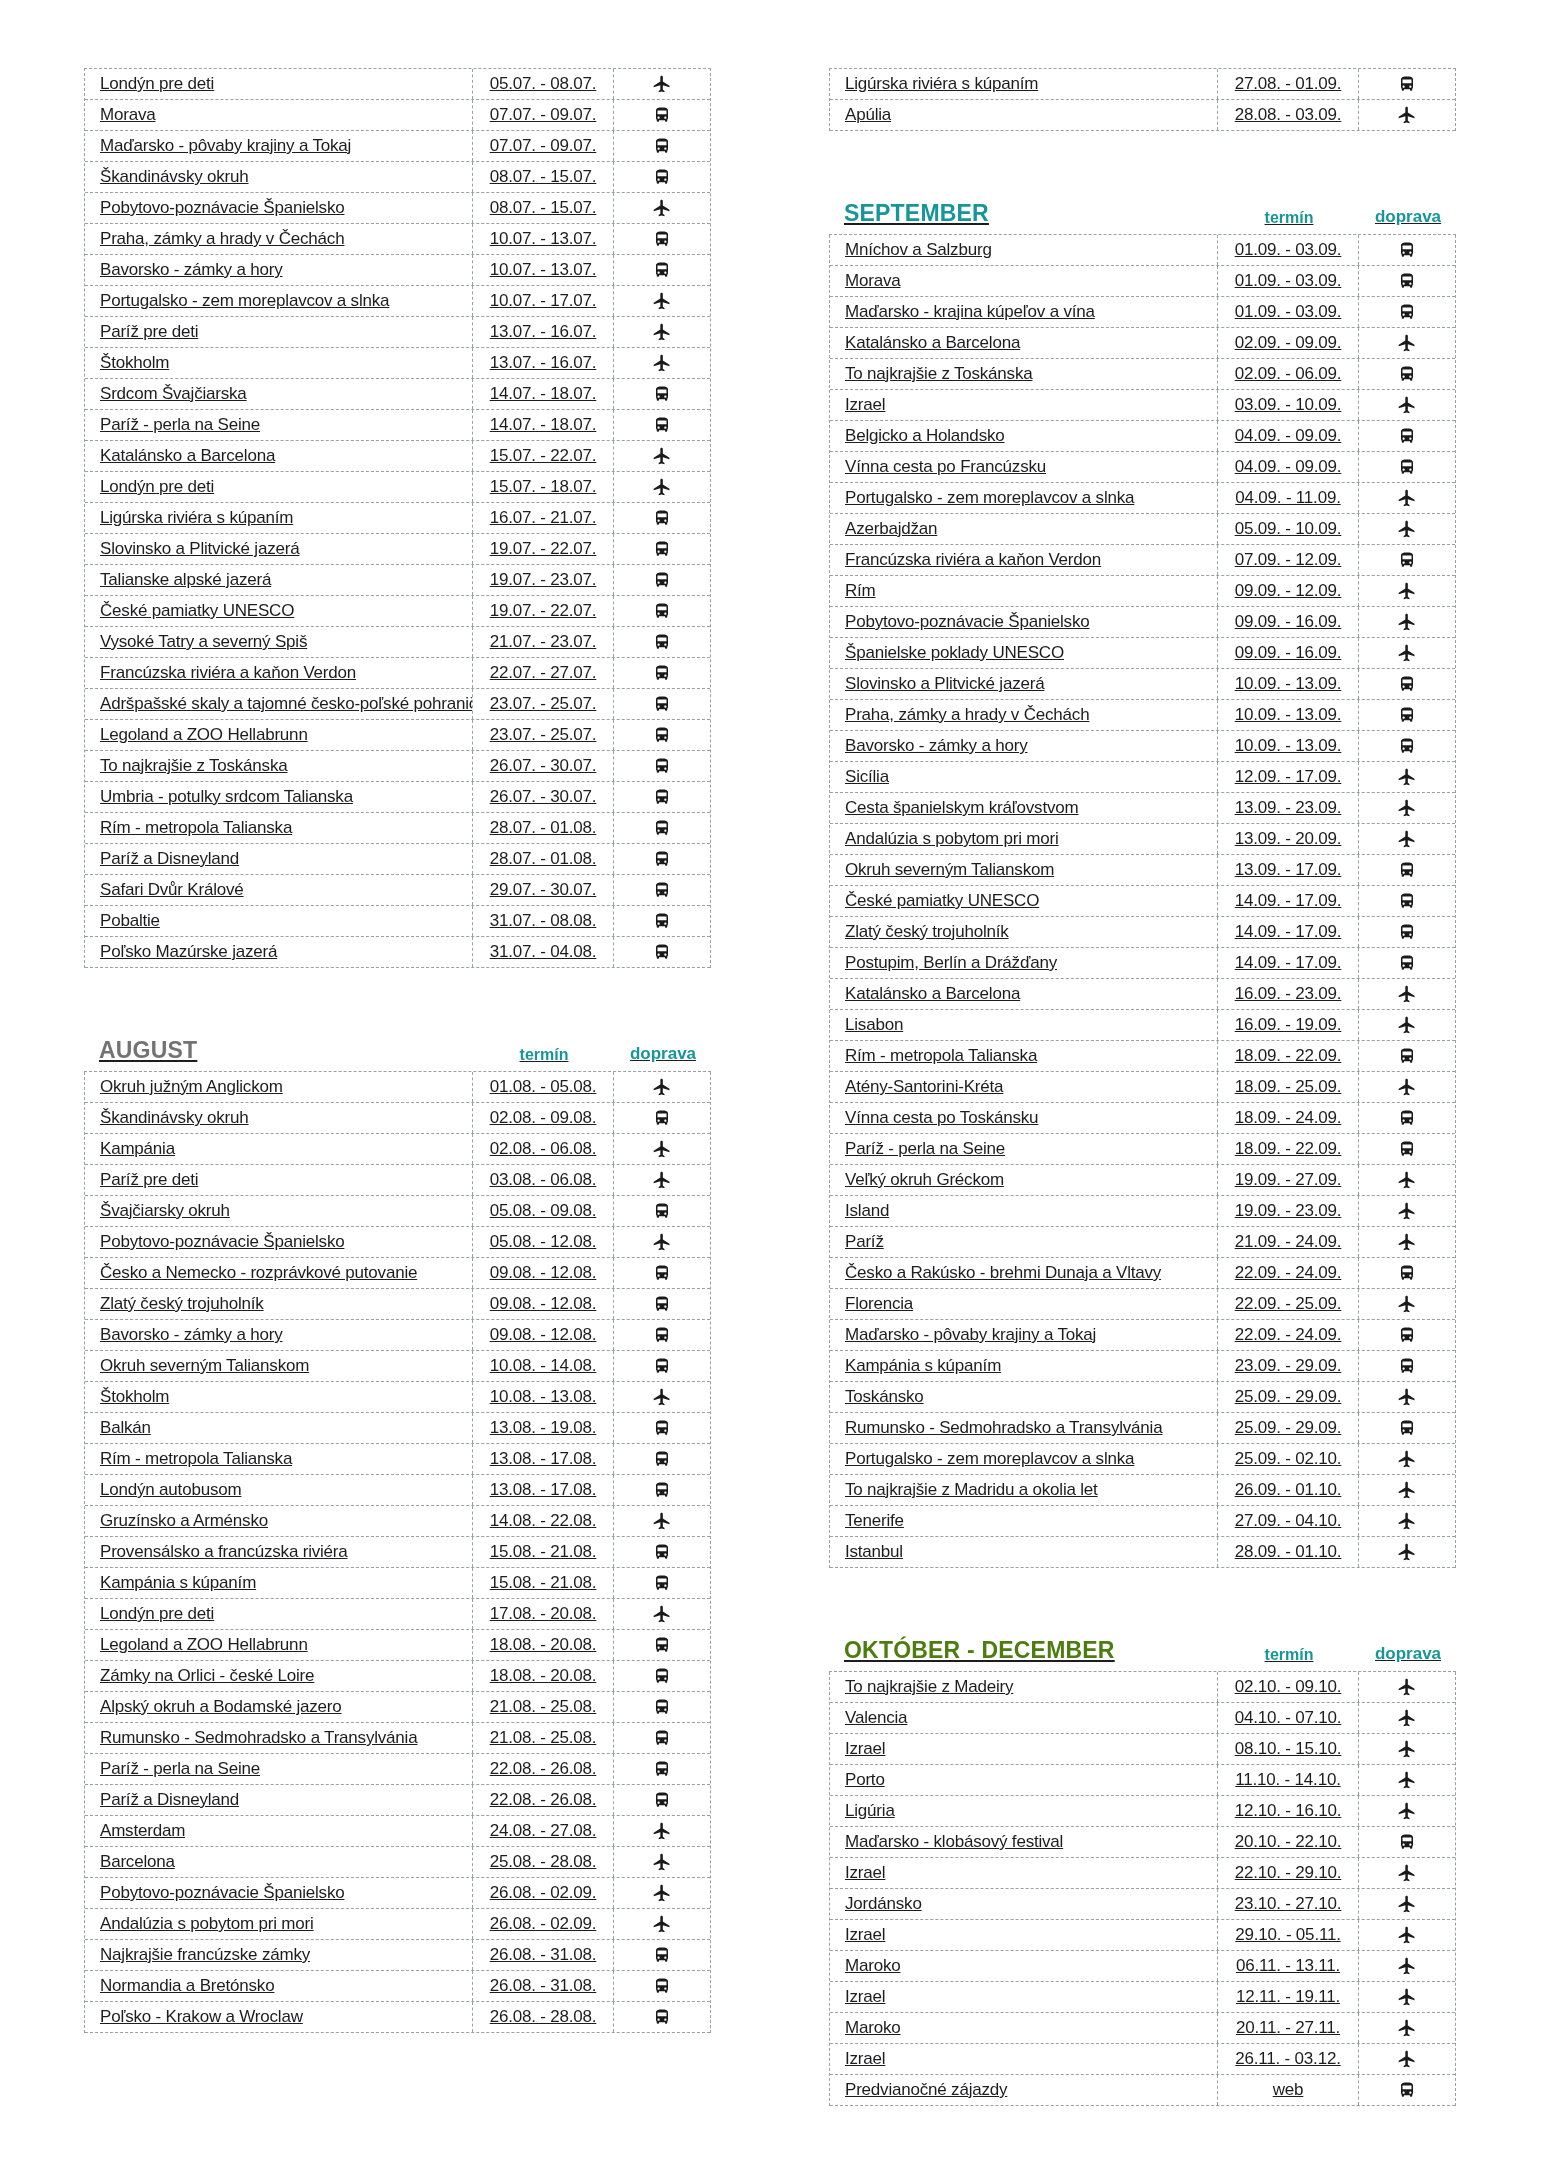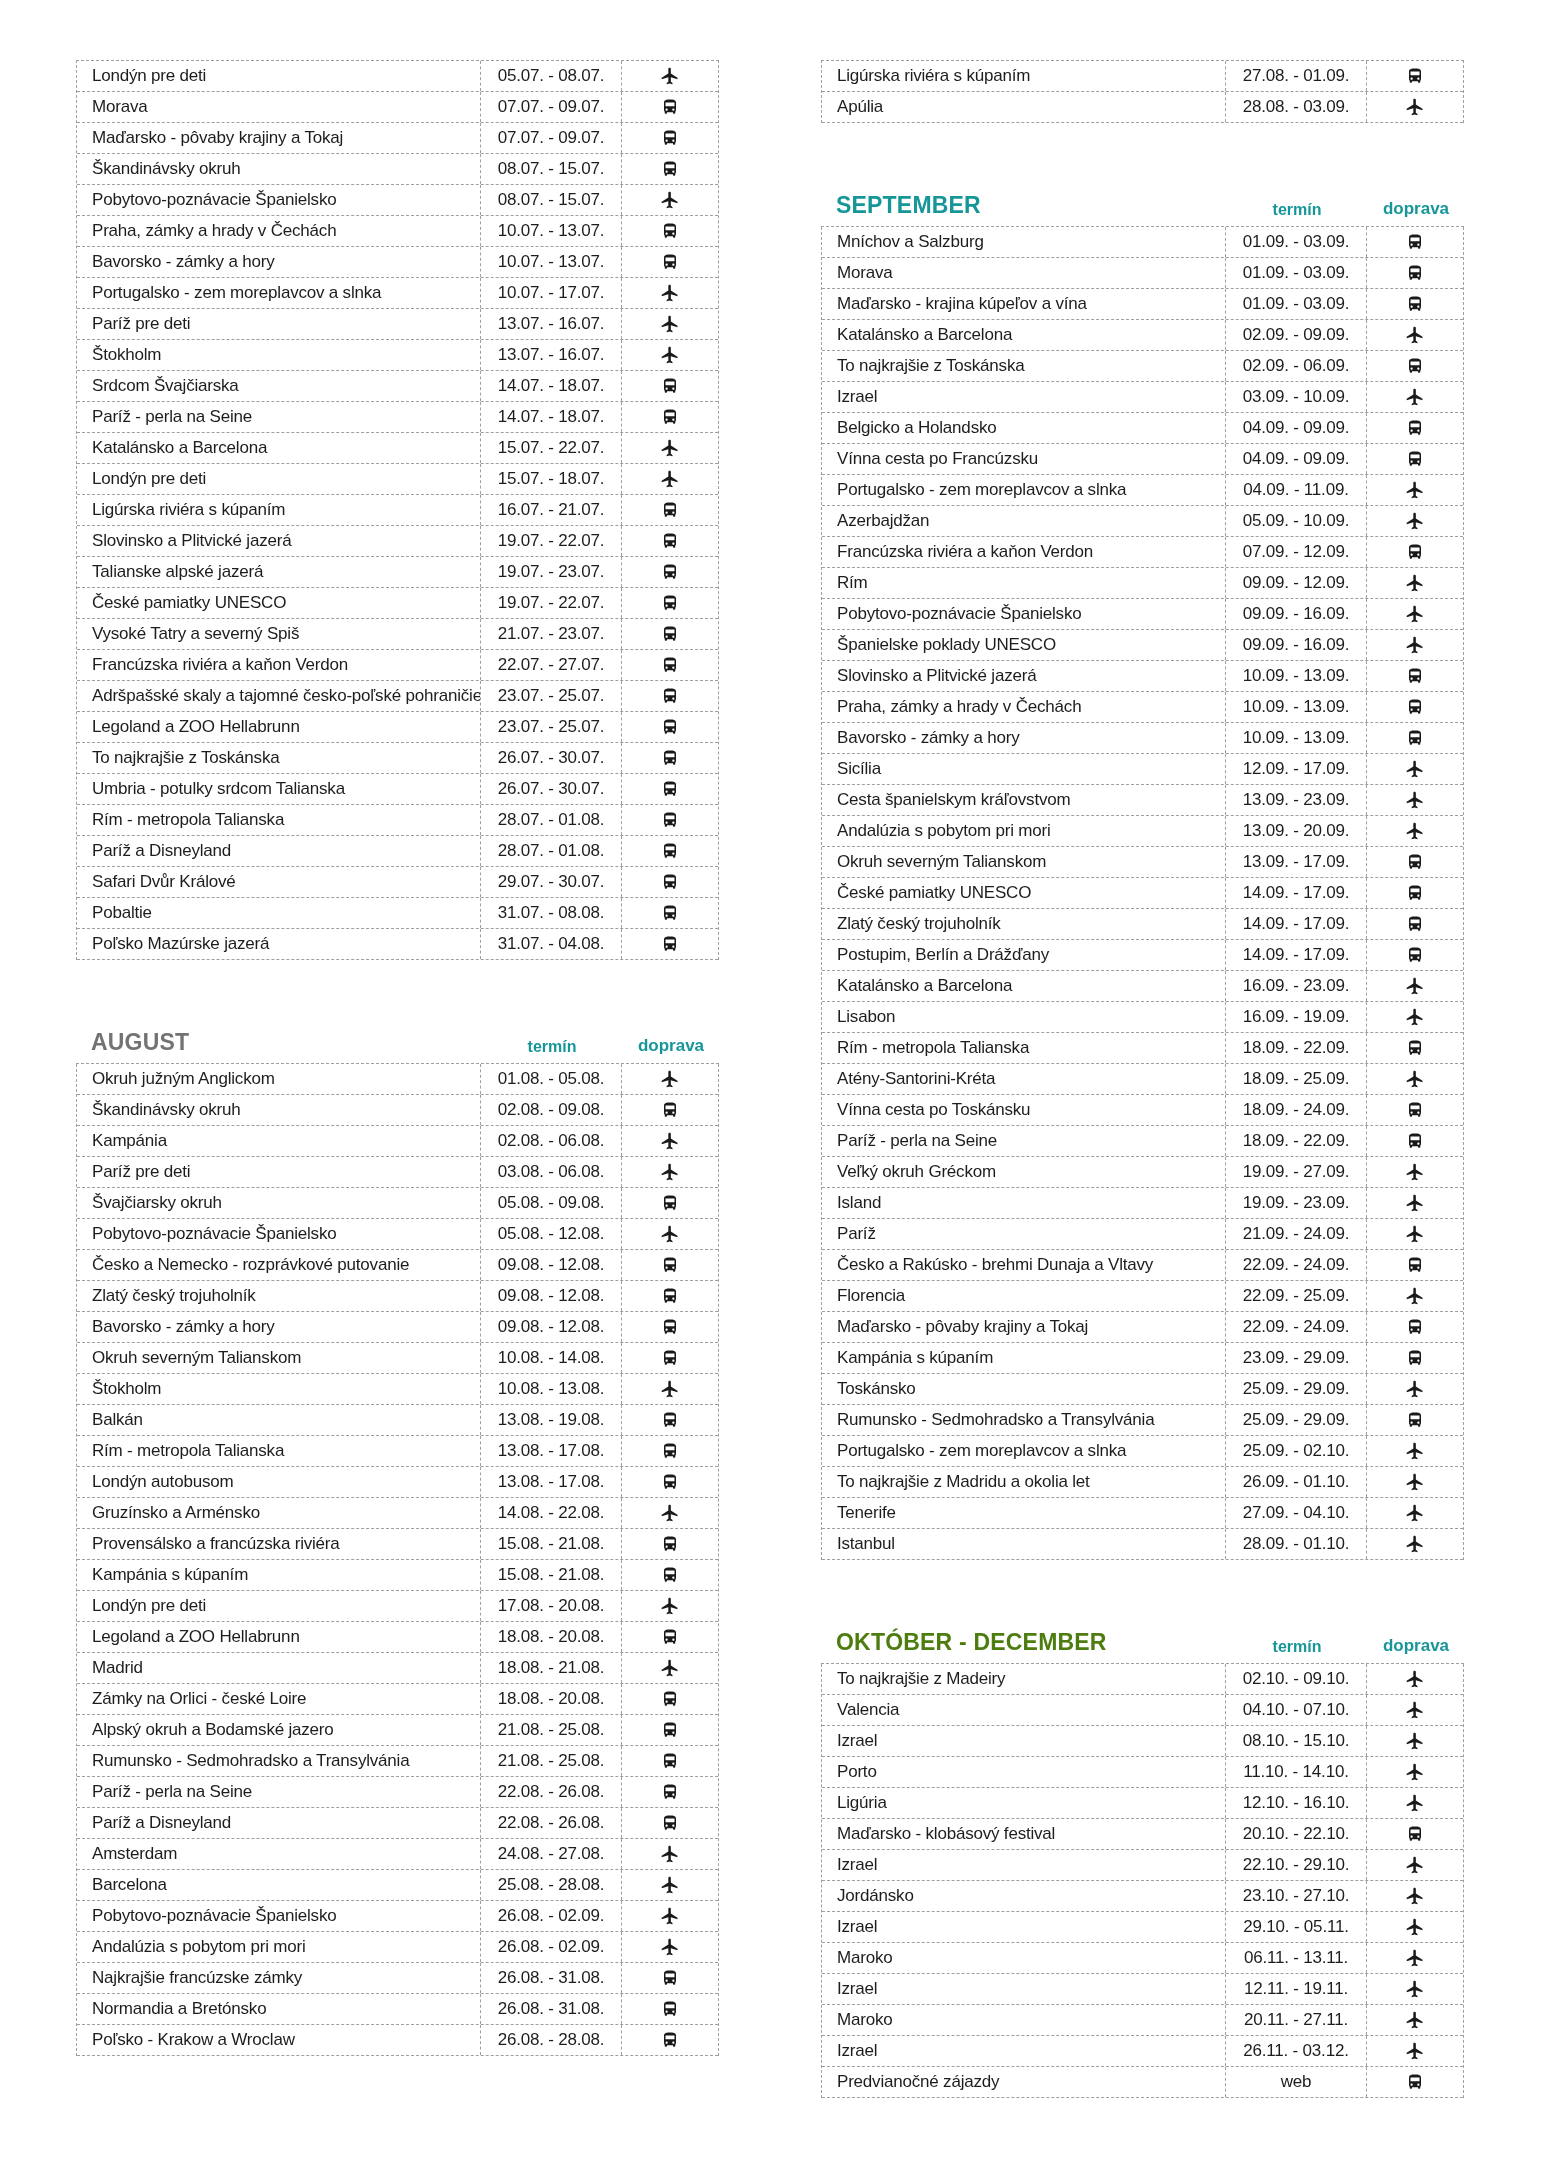--- a/index.html
+++ b/index.html
@@ -10,21 +10,21 @@
     -webkit-font-smoothing:antialiased;
   }
   .page{
     box-sizing:border-box;
     width:1544px;height:2160px;
     padding:56px 76px 0 72px;
     display:flex;gap:94px;
     overflow:hidden;
   }
   .col{flex:1;min-width:0;}
-  .tour-section{margin:4px;}
+  .tour-section{margin:12px;text-decoration:underline;}
   .tour-section.titled{margin-top:64px;}
   .section-header{
     display:flex;align-items:flex-end;
     height:40px;
     padding-bottom:7px;
     box-sizing:border-box;
     border-bottom:1px dashed #9aa0a4;
   }
   .section-title{
     flex:1;
@@ -516,29 +516,20 @@
           <div class="tour-row">
             <div class="c-name">Legoland a ZOO Hellabrunn</div>
             <div class="c-date">18.08. - 20.08.</div>
             <div class="c-icon">
               <svg width="18" height="18" viewBox="0 0 24 24">
                 <path d="M4 16c0 .88.39 1.67 1 2.22V20c0 .55.45 1 1 1h1c.55 0 1-.45 1-1v-1h8v1c0 .55.45 1 1 1h1c.55 0 1-.45 1-1v-1.78c.61-.55 1-1.34 1-2.22V6c0-3.5-3.58-4-8-4s-8 .5-8 4v10zm3.5 1c-.83 0-1.5-.67-1.5-1.5S6.67 14 7.5 14s1.5.67 1.5 1.5S8.33 17 7.5 17zm9 0c-.83 0-1.5-.67-1.5-1.5s.67-1.5 1.5-1.5 1.5.67 1.5 1.5-.67 1.5-1.5 1.5zm1.5-6H6V6h12v5z"></path>
               </svg>
             </div>
           </div>
           <div class="tour-row">
-            <div class="c-name">Madrid</div>
-            <div class="c-date">18.08. - 21.08.</div>
-            <div class="c-icon">
-              <svg width="20" height="20" viewBox="0 0 24 24">
-                <path d="M21 16v-2l-8-5V3.5C13 2.67 12.33 2 11.5 2S10 2.67 10 3.5V9l-8 5v2l8-2.5V19l-2 1.5V22l3.5-1 3.5 1v-1.5L13 19v-5.5l8 2.5z"></path>
-              </svg>
-            </div>
-          </div>
-          <div class="tour-row">
             <div class="c-name">Zámky na Orlici - české Loire</div>
             <div class="c-date">18.08. - 20.08.</div>
             <div class="c-icon">
               <svg width="18" height="18" viewBox="0 0 24 24">
                 <path d="M4 16c0 .88.39 1.67 1 2.22V20c0 .55.45 1 1 1h1c.55 0 1-.45 1-1v-1h8v1c0 .55.45 1 1 1h1c.55 0 1-.45 1-1v-1.78c.61-.55 1-1.34 1-2.22V6c0-3.5-3.58-4-8-4s-8 .5-8 4v10zm3.5 1c-.83 0-1.5-.67-1.5-1.5S6.67 14 7.5 14s1.5.67 1.5 1.5S8.33 17 7.5 17zm9 0c-.83 0-1.5-.67-1.5-1.5s.67-1.5 1.5-1.5 1.5.67 1.5 1.5-.67 1.5-1.5 1.5zm1.5-6H6V6h12v5z"></path>
               </svg>
             </div>
           </div>
           <div class="tour-row">
             <div class="c-name">Alpský okruh a Bodamské jazero</div>

